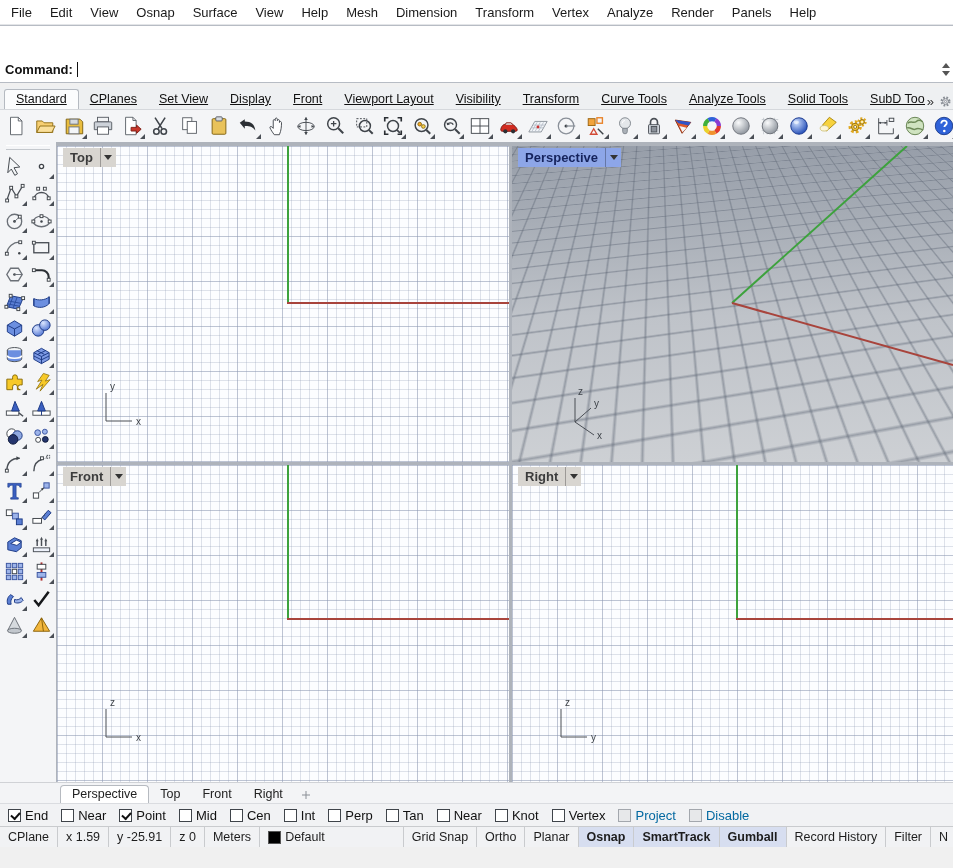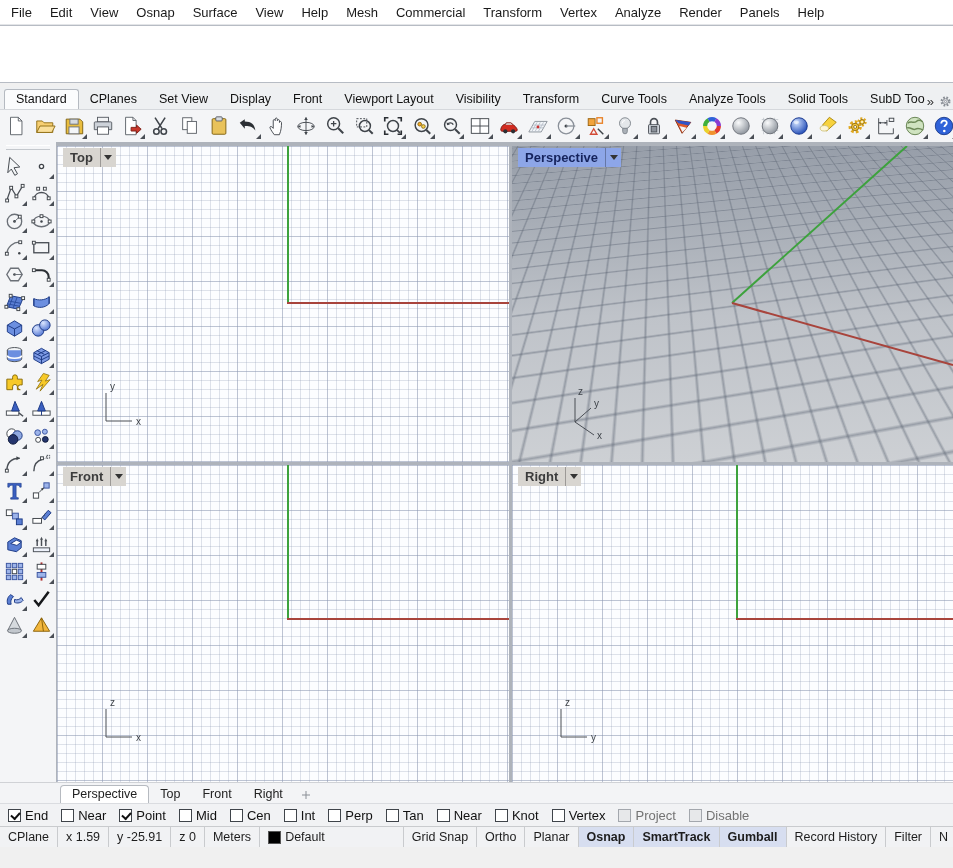--- a/index.html
+++ b/index.html
@@ -29,21 +29,21 @@
   .cmdhistory{height:32px;}
   .cmdrow{height:22px;display:flex;align-items:center;padding-left:5px;position:relative;}
   .cmdlabel{font-weight:bold;font-size:13px;color:#111;}
   .caret{display:inline-block;width:1.4px;height:15px;background:#111;margin-left:4px;}
   .spinner{position:absolute;right:2px;top:1px;width:11px;height:20px;display:flex;flex-direction:column;align-items:center;justify-content:center;gap:3px;}
   .tri-up{width:0;height:0;border-left:4px solid transparent;border-right:4px solid transparent;border-bottom:5px solid #555;}
   .tri-down{width:0;height:0;border-left:4px solid transparent;border-right:4px solid transparent;border-top:5px solid #555;}
 
   
   .tabbar{height:22px;margin-top:4px;background:#eef0f2;display:flex;align-items:flex-end;font-size:12.5px;color:#111;border-bottom:1px solid #d5d8dc;}
-  .tabs{display:flex;align-items:flex-end;padding-left:4px;flex:1;overflow:hidden;}
+  .tabs{display:flex;align-items:flex-end;padding-left:4px;flex:1;overflow:hidden;text-decoration:underline;}
   .tab{padding:2px 11px 3px;white-space:nowrap;}
   .tab.active{background:#fbfcfd;border:1px solid #b5bac1;border-bottom:none;border-radius:3px 3px 0 0;}
   .tabbar-right{display:flex;align-items:center;gap:2px;padding-right:0;}
   .overflow{font-size:13px;color:#333;padding:0 2px;}
   .gear svg{width:15px;height:15px;display:block;}
 
   
   .toolbar{height:32px;background:#f4f5f7;display:flex;align-items:center;gap:3px;padding-left:3px;overflow:hidden;}
   .tbtn{width:26px;height:26px;position:relative;display:flex;align-items:center;justify-content:center;flex:0 0 auto;}
   .tbtn svg{width:22px;height:22px;}
@@ -91,21 +91,21 @@
   .vtab.active{background:#fff;border:1px solid #b6bac0;border-bottom:none;border-radius:4px 4px 0 0;}
   .addtab{margin-left:6px;margin-bottom:2px;}
   .addtab svg{width:12px;height:12px;display:block;}
 
   
   .osnap{height:22px;background:#f1f2f4;border-top:1px solid #dadce0;display:flex;align-items:center;gap:13px;padding-left:8px;font-size:13px;color:#111;}
   .osnap-item{display:flex;align-items:center;gap:4px;}
   .cb{width:13px;height:13px;background:#fff;border:1px solid #3f444a;position:relative;box-sizing:border-box;}
   .cb.checked::after{content:"";position:absolute;left:2px;top:2px;width:7px;height:4px;border-left:2px solid #111;border-bottom:2px solid #111;transform:rotate(-48deg);}
   .osnap-item.disabled .cb{background:#e7e8ea;border-color:#a3a7ad;}
-  .osnap-item.disabled span.txt{color:#737373;}
+  .osnap-item.disabled span.txt{color:#0369a1;}
 
   
   .statusbar{height:20px;background:#f1f2f4;border-top:1px solid #c9cbce;display:flex;align-items:stretch;font-size:12.5px;color:#1d1d1d;overflow:hidden;}
   .scell{display:flex;align-items:center;justify-content:center;padding:0 8px;border-right:1px solid #c9cbce;white-space:nowrap;}
   .scell.grow{flex:1;justify-content:flex-start;}
   .scell.active{font-weight:bold;background:var(--status-active-bg,#d7def0);}
   .swatch{width:11px;height:11px;display:inline-block;margin-right:4px;border:1px solid #555;}
   .scell.last{border-right:none;padding-right:0;width:14px;overflow:hidden;justify-content:flex-start;}
 </style>
 </head>
@@ -133,31 +133,39 @@
 
   <div class="menubar">
       <span class="menu-item">File</span>
       <span class="menu-item">Edit</span>
       <span class="menu-item">View</span>
       <span class="menu-item">Osnap</span>
       <span class="menu-item">Surface</span>
       <span class="menu-item">View</span>
       <span class="menu-item">Help</span>
       <span class="menu-item">Mesh</span>
-      <span class="menu-item">Commercial</span>
+      <span class="menu-item">Dimension</span>
       <span class="menu-item">Transform</span>
       <span class="menu-item">Vertex</span>
       <span class="menu-item">Analyze</span>
       <span class="menu-item">Render</span>
       <span class="menu-item">Panels</span>
       <span class="menu-item">Help</span>
     </div>
 
   <div class="cmdbox">
     <div class="cmdhistory"></div>
+    <div class="cmdrow">
+      <span class="cmdlabel">Command:</span>
+      <span class="caret"></span>
+      <div class="spinner">
+          <i class="tri-up"></i>
+          <i class="tri-down"></i>
+        </div>
+    </div>
   </div>
 
   <div class="tabbar">
     <div class="tabs">
         <div class="tab active">Standard</div>
         <div class="tab">CPlanes</div>
         <div class="tab">Set View</div>
         <div class="tab">Display</div>
         <div class="tab">Front</div>
         <div class="tab">Viewport Layout</div>

